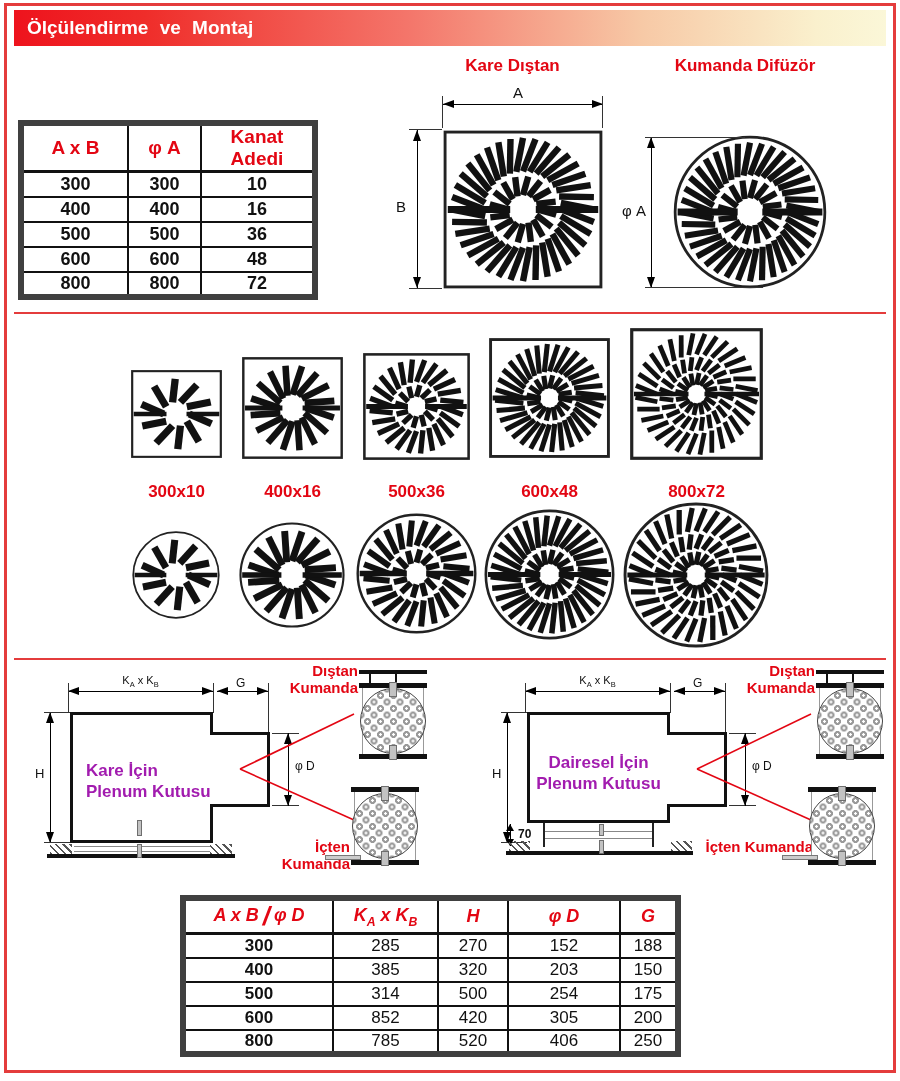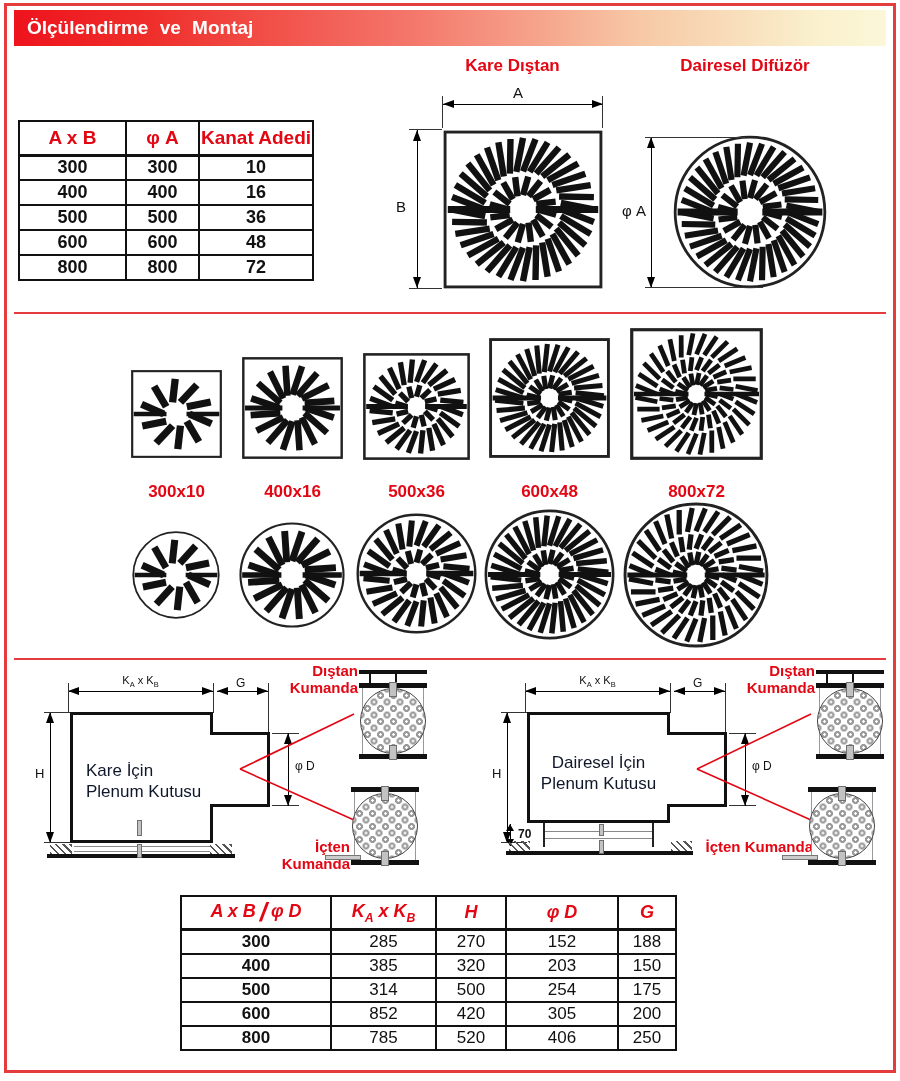--- a/index.html
+++ b/index.html
@@ -6,21 +6,21 @@
   html,body{background:#fff;}
   body{font-family:"Liberation Sans",sans-serif;}
   .page{position:relative;width:900px;height:1081px;background:#fff;overflow:hidden;}
   .frame{position:absolute;left:4px;top:3px;width:892px;height:1070px;border:3px solid #e43c3c;}
   .titlebar{position:absolute;left:14px;top:10px;width:872px;height:36px;
     background:linear-gradient(90deg,#ee131d 0%,#ef2d2a 15%,#f4756a 45%,#f7c9a6 72%,#faf0cd 92%,#fbf7d8 100%);}
   .titlebar span{display:block;line-height:36px;padding-left:13px;color:#fff;font-size:19px;font-weight:bold;word-spacing:6px;}
   .sec-title{position:absolute;color:#e30613;font-weight:bold;font-size:17px;text-align:center;}
   .divider{position:absolute;left:14px;width:872px;height:2px;background:#e43c3c;}
   
-  table.spec{position:absolute;border-collapse:collapse;table-layout:fixed;background:#fff;border:1px solid #404040;padding-left:36px;}
+  table.spec{position:absolute;border-collapse:collapse;table-layout:fixed;background:#fff;border:6px solid #404040;padding-left:36px;}
   table.spec th,table.spec td{border:2px solid #111;text-align:center;padding:0;vertical-align:middle;}
   table.spec thead th{border-bottom:3px solid #111;color:#e30613;}
   .t-top{left:18px;top:120px;width:294px;}
   .t-top thead th{height:34px;font-size:19px;font-weight:bold;}
   .t-top td{height:25px;font-size:18px;font-weight:bold;color:#111;}
   .t-bot{left:180px;top:895px;width:495px;}
   .t-bot thead th{height:32px;font-size:18px;font-weight:bold;font-style:italic;}
   .t-bot td{height:24px;font-size:17px;color:#111;}
   .t-bot td:first-child{font-weight:bold;}
   .slash{font-size:26px;font-weight:bold;vertical-align:-4px;padding:0 4px;}
@@ -35,21 +35,21 @@
   .dimv{position:absolute;width:1px;background:#000;}
   .dimv::before{content:"";position:absolute;top:0;left:-4px;width:0;height:0;border-left:4px solid transparent;border-right:4px solid transparent;border-bottom:11px solid #000;}
   .dimv::after{content:"";position:absolute;bottom:0;left:-4px;width:0;height:0;border-left:4px solid transparent;border-right:4px solid transparent;border-top:11px solid #000;}
   .dimv.small::before{border-bottom-width:7px;}
   .dimv.small::after{border-top-width:7px;}
   .ext{position:absolute;background:#333;}
   .dlabel{position:absolute;color:#111;font-size:13px;}
   
   .pbox{position:absolute;border:3px solid #111;background:#fff;}
   .pneck{position:absolute;border:3px solid #111;border-left:none;background:#fff;z-index:2;}
-  .ptitle{position:absolute;color:#0f172a;font-weight:normal;font-size:17px;line-height:21px;z-index:3;}
+  .ptitle{position:absolute;color:#a21caf;font-weight:bold;font-size:17px;line-height:21px;z-index:3;}
   .kumanda{position:absolute;color:#e30613;font-weight:bold;font-size:15px;text-align:right;z-index:4;}
   .thin{position:absolute;height:1px;background:#888;}
   .hatch{position:absolute;background:repeating-linear-gradient(45deg,#555 0 2px,transparent 2px 5px);}
   .base{position:absolute;background:#111;}
   .pin{position:absolute;background:#c2c2c2;border:1px solid #6e6e6e;}
   .collar{position:absolute;border-left:2px solid #222;border-right:2px solid #222;
     background:linear-gradient(#888,#888) 0 8px/100% 1px no-repeat,linear-gradient(#888,#888) 0 15px/100% 1px no-repeat,#fff;}
   .leaders{position:absolute;z-index:3;}
   
   .damper{position:absolute;width:62px;z-index:4;}
@@ -70,21 +70,21 @@
 <body>
 
 <div class="page">
   <div class="frame"></div>
 
   <div class="titlebar">
     <span>Ölçülendirme ve Montaj</span>
   </div>
 
   <div class="sec-title" style="left:430px;top:56px;width:165px;">Kare Dıştan</div>
-  <div class="sec-title" style="left:655px;top:56px;width:180px;">Dairesel Difüzör</div>
+  <div class="sec-title" style="left:655px;top:56px;width:180px;">Kumanda Difüzör</div>
 
   <table class="spec t-top">
     <colgroup>
         <col style="width:107px">
         <col style="width:73px">
         <col style="width:114px">
       </colgroup>
     <thead>
       <tr>
         <th>A x B</th>

